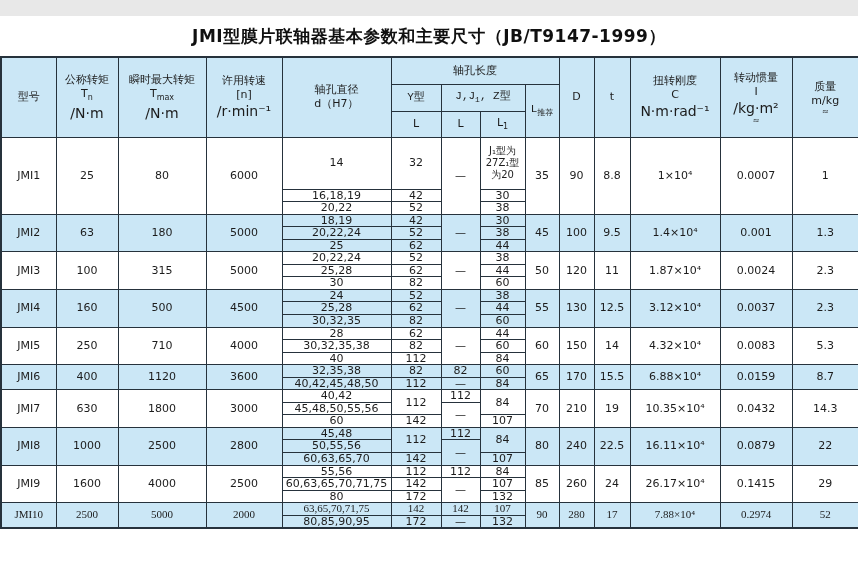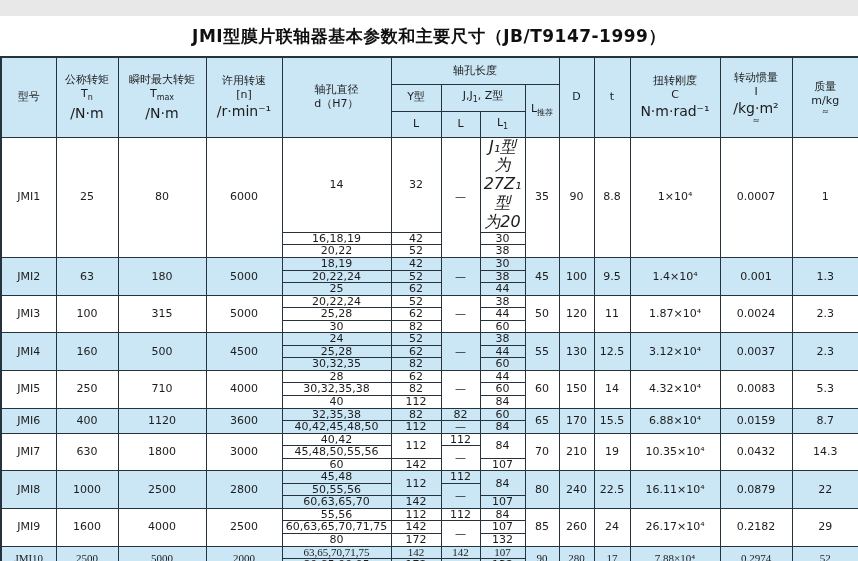--- a/index.html
+++ b/index.html
@@ -18,25 +18,25 @@
     border:2px solid var(--border);
   }
   th, td {
     border:1px solid var(--border); text-align:center; vertical-align:middle;
     padding:0 1px; color:#1c1c1c; overflow:hidden;
   }
   thead th {
     background:var(--shade); font-weight:normal; font-size:11px; line-height:1.3;
   }
   thead tr.h1 th { height:27px; }
-  thead tr.h2 th { height:27px; }
+  thead tr.h2 th { height:27px;font-family:Liberation Mono, monospace; }
   thead tr.h3 th { height:26px; }
   tbody td { font-size:11px; line-height:1.05; height:12px; background:#fff; }
   tbody tr.shade td { background:var(--shade); }
-  td.preline { white-space:pre-line; font-size:16px; line-height:1.18;font-style:italic; }
+  td.preline { white-space:pre-line; font-size:10px; line-height:1.18; }
   sub { font-size:8px; }
   .approx { display:block; font-size:8px; line-height:6px; }
   .unit { font-size:14px; }
 </style>
 </head>
 <body>
 
 <div class="page">
   <div class="title">JMI型膜片联轴器基本参数和主要尺寸（JB/T9147-1999）</div>
 
@@ -327,21 +327,21 @@
           <td rowspan="3">4000</td>
           <td rowspan="3">2500</td>
           <td>55,56</td>
           <td>112</td>
           <td>112</td>
           <td>84</td>
           <td rowspan="3">85</td>
           <td rowspan="3">260</td>
           <td rowspan="3">24</td>
           <td rowspan="3">26.17×10⁴</td>
-          <td rowspan="3">0.2182</td>
+          <td rowspan="3">0.1415</td>
           <td rowspan="3">29</td>
         </tr>
         <tr style="height: 12px;">
           <td>60,63,65,70,71,75</td>
           <td>142</td>
           <td rowspan="2">—</td>
           <td>107</td>
         </tr>
         <tr style="height: 12px;">
           <td>80</td>

